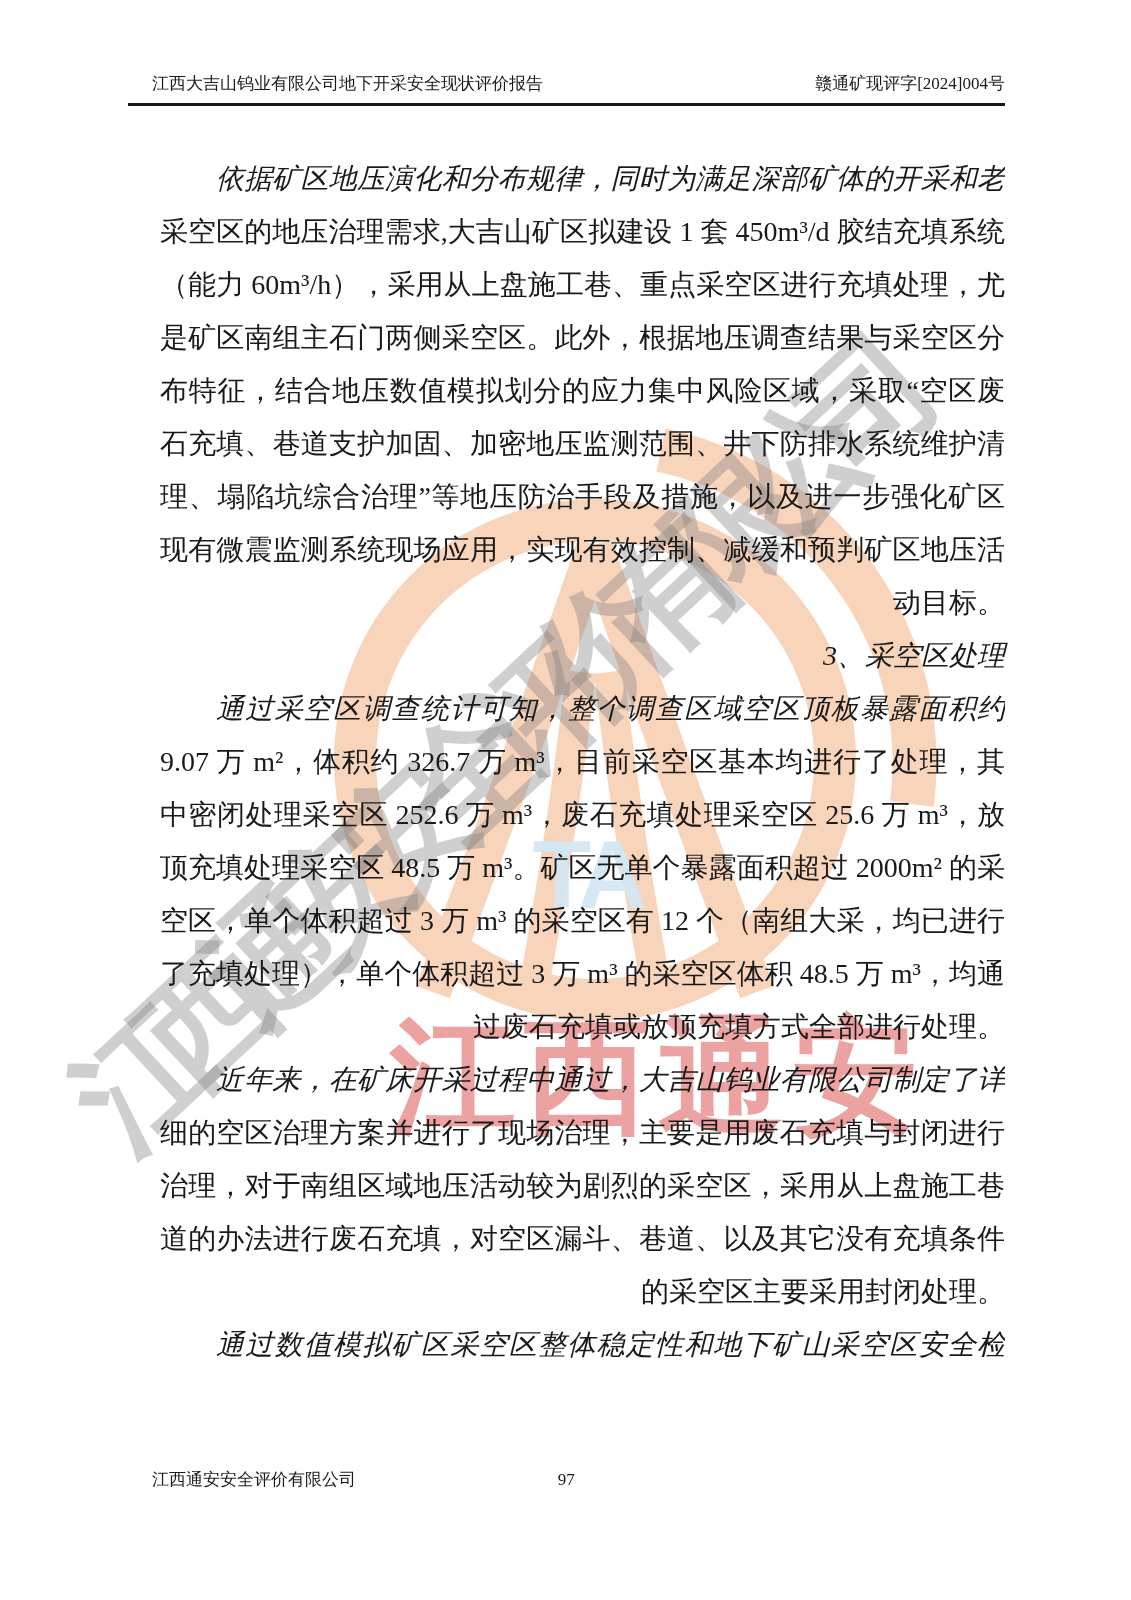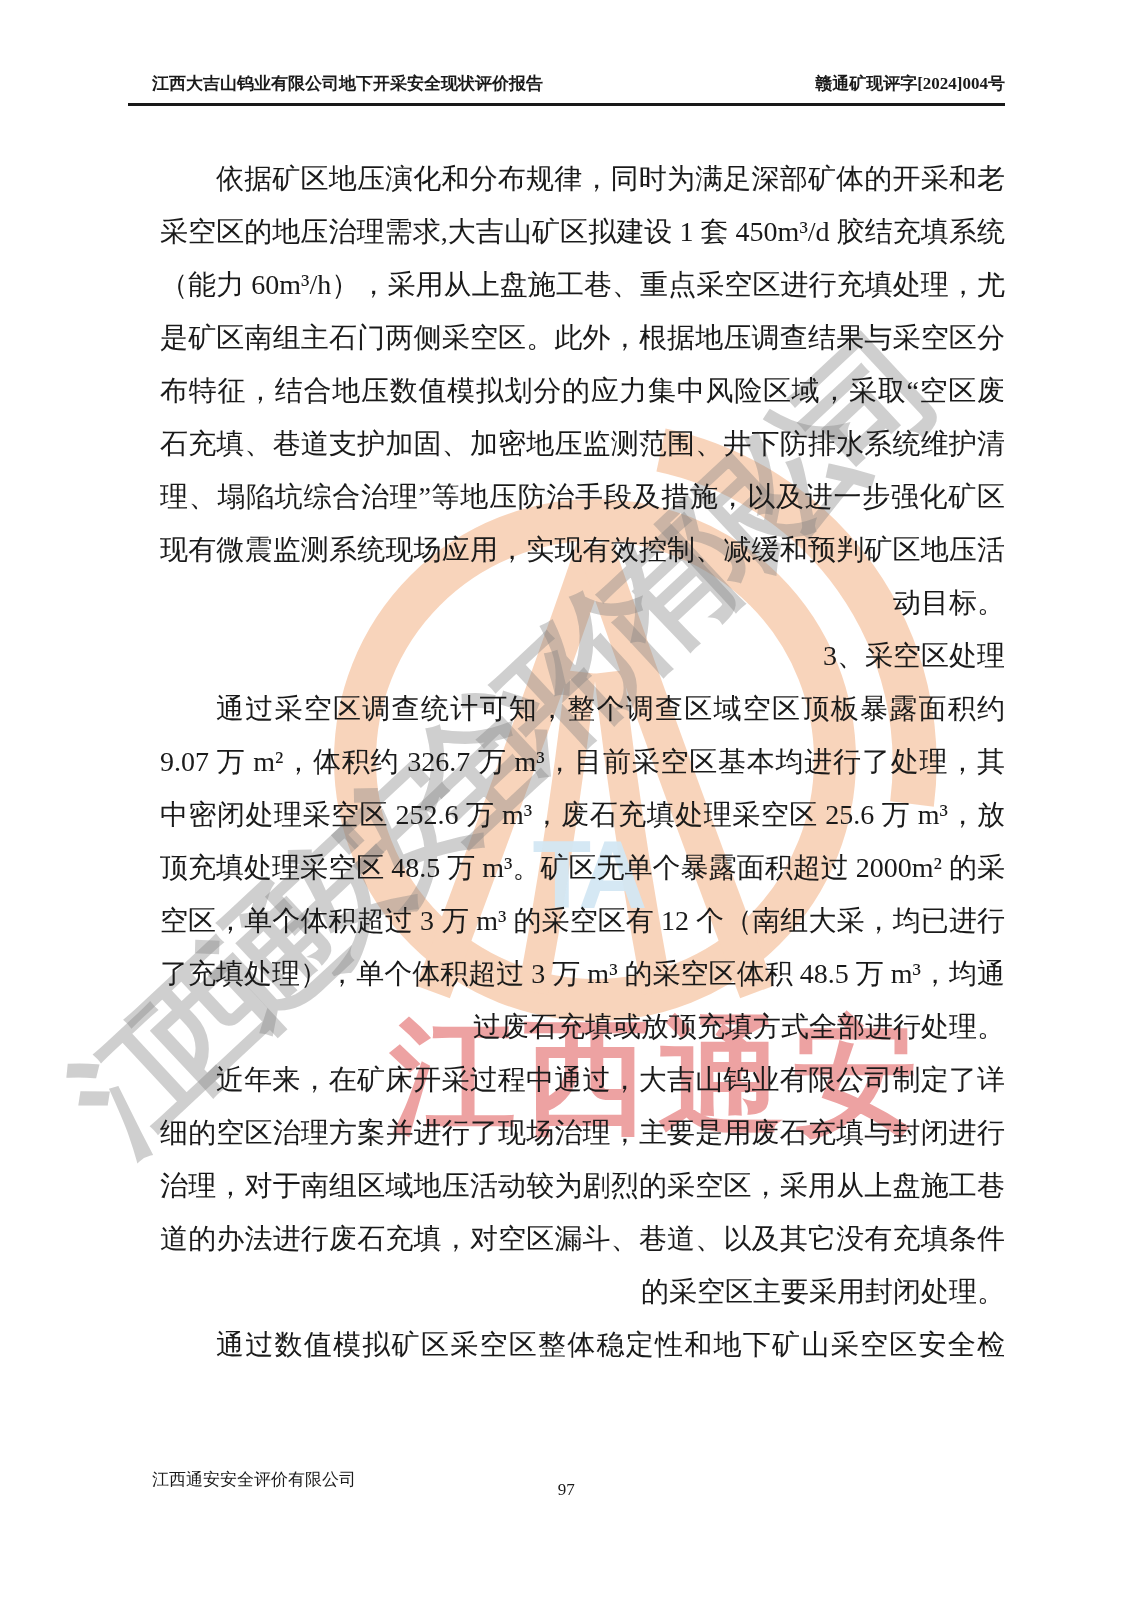--- a/index.html
+++ b/index.html
@@ -26,46 +26,46 @@
     position:absolute;left:390px;top:1012px;height:132px;line-height:132px;
     font-family:Liberation Serif, serif;
     font-size:126px;font-weight:bold;letter-spacing:8px;white-space:nowrap;
     color:rgba(216,48,48,.45);
   }
   
   .header{
     position:absolute;left:128px;right:126px;top:72px;z-index:2;
     display:flex;justify-content:space-between;align-items:flex-end;
     font-size:17px;line-height:24px;
-    border-bottom:3px solid #181818;padding:0 0 7px 0;font-weight:bold;
+    border-bottom:3px solid #181818;padding:0 0 7px 0;
   }
   .header .h-left{padding-left:24px;}
   
   .content{
     position:absolute;left:160px;top:152px;width:845px;z-index:1;
     font-size:28px;
   }
   .line{
     height:53px;line-height:53px;white-space:nowrap;text-align:right;
   }
   .line.fill{
     white-space:normal;
     text-align:justify;
     text-align-last:justify;
     overflow:hidden;
   }
-  .line.indent{text-indent:2em;}
+  .line.indent{text-indent:2em;font-style:italic;}
   
   .footer{
     position:absolute;left:128px;right:126px;top:1468px;z-index:2;
     font-size:17px;line-height:24px;
   }
   .footer .f-company{padding-left:24px;}
   .footer .f-page{
-    position:absolute;left:50%;top:10px;transform:translateX(-52%);
+    position:absolute;left:50%;top:0;transform:translateX(-52%);
   }
 </style>
 </head>
 <body>
 
 <div class="page">
 
   <div class="wm-layer">
     <svg class="logo-svg" viewBox="0 0 760 760" xmlns="http://www.w3.org/2000/svg">
 

